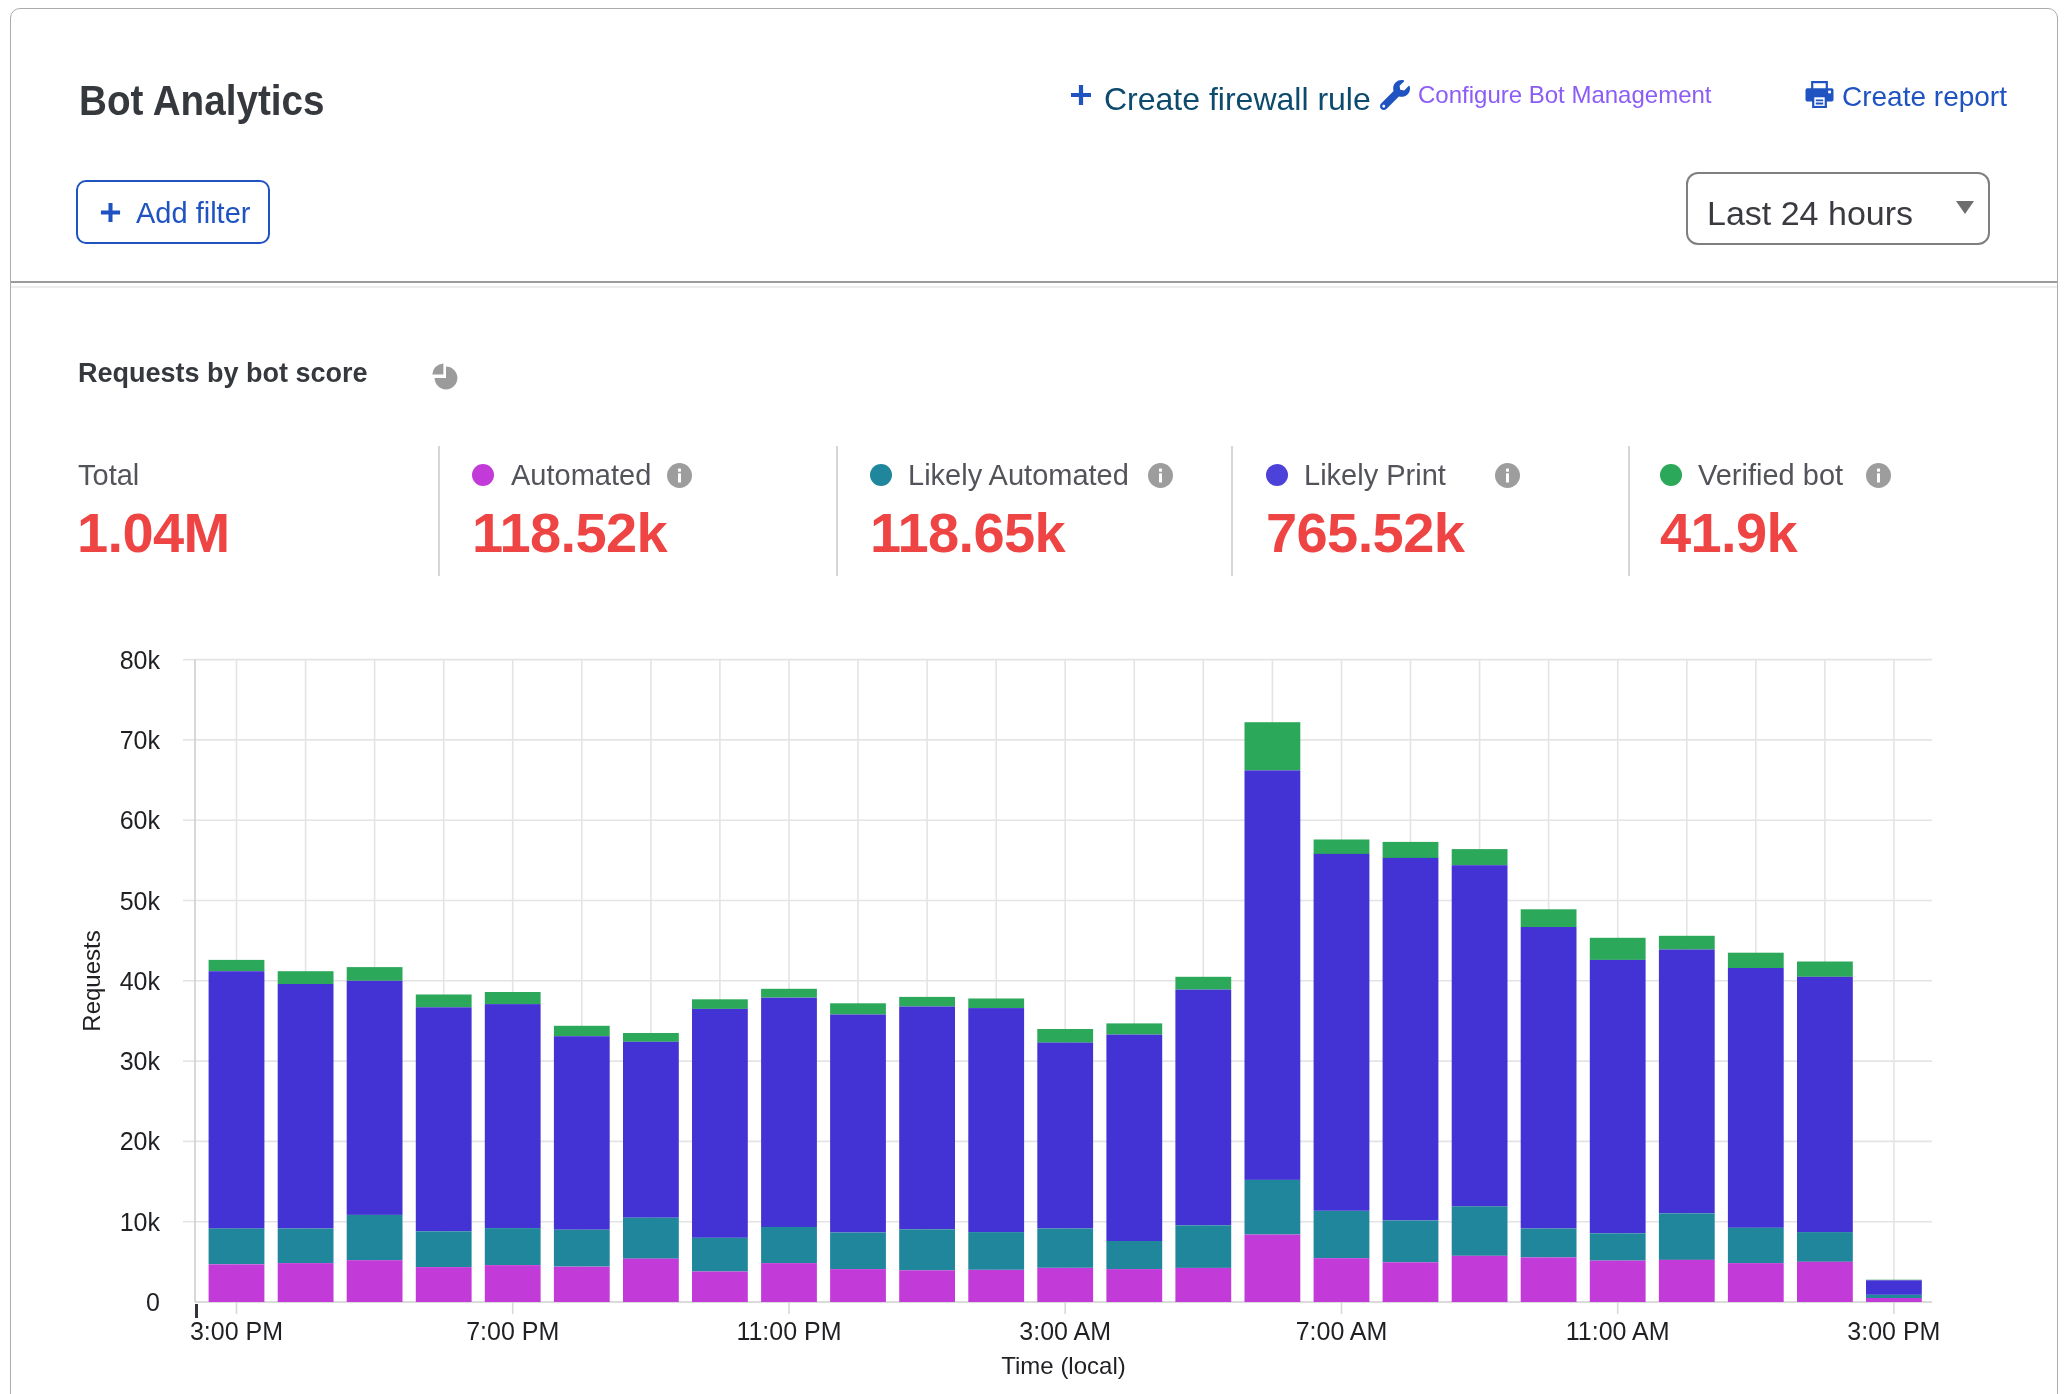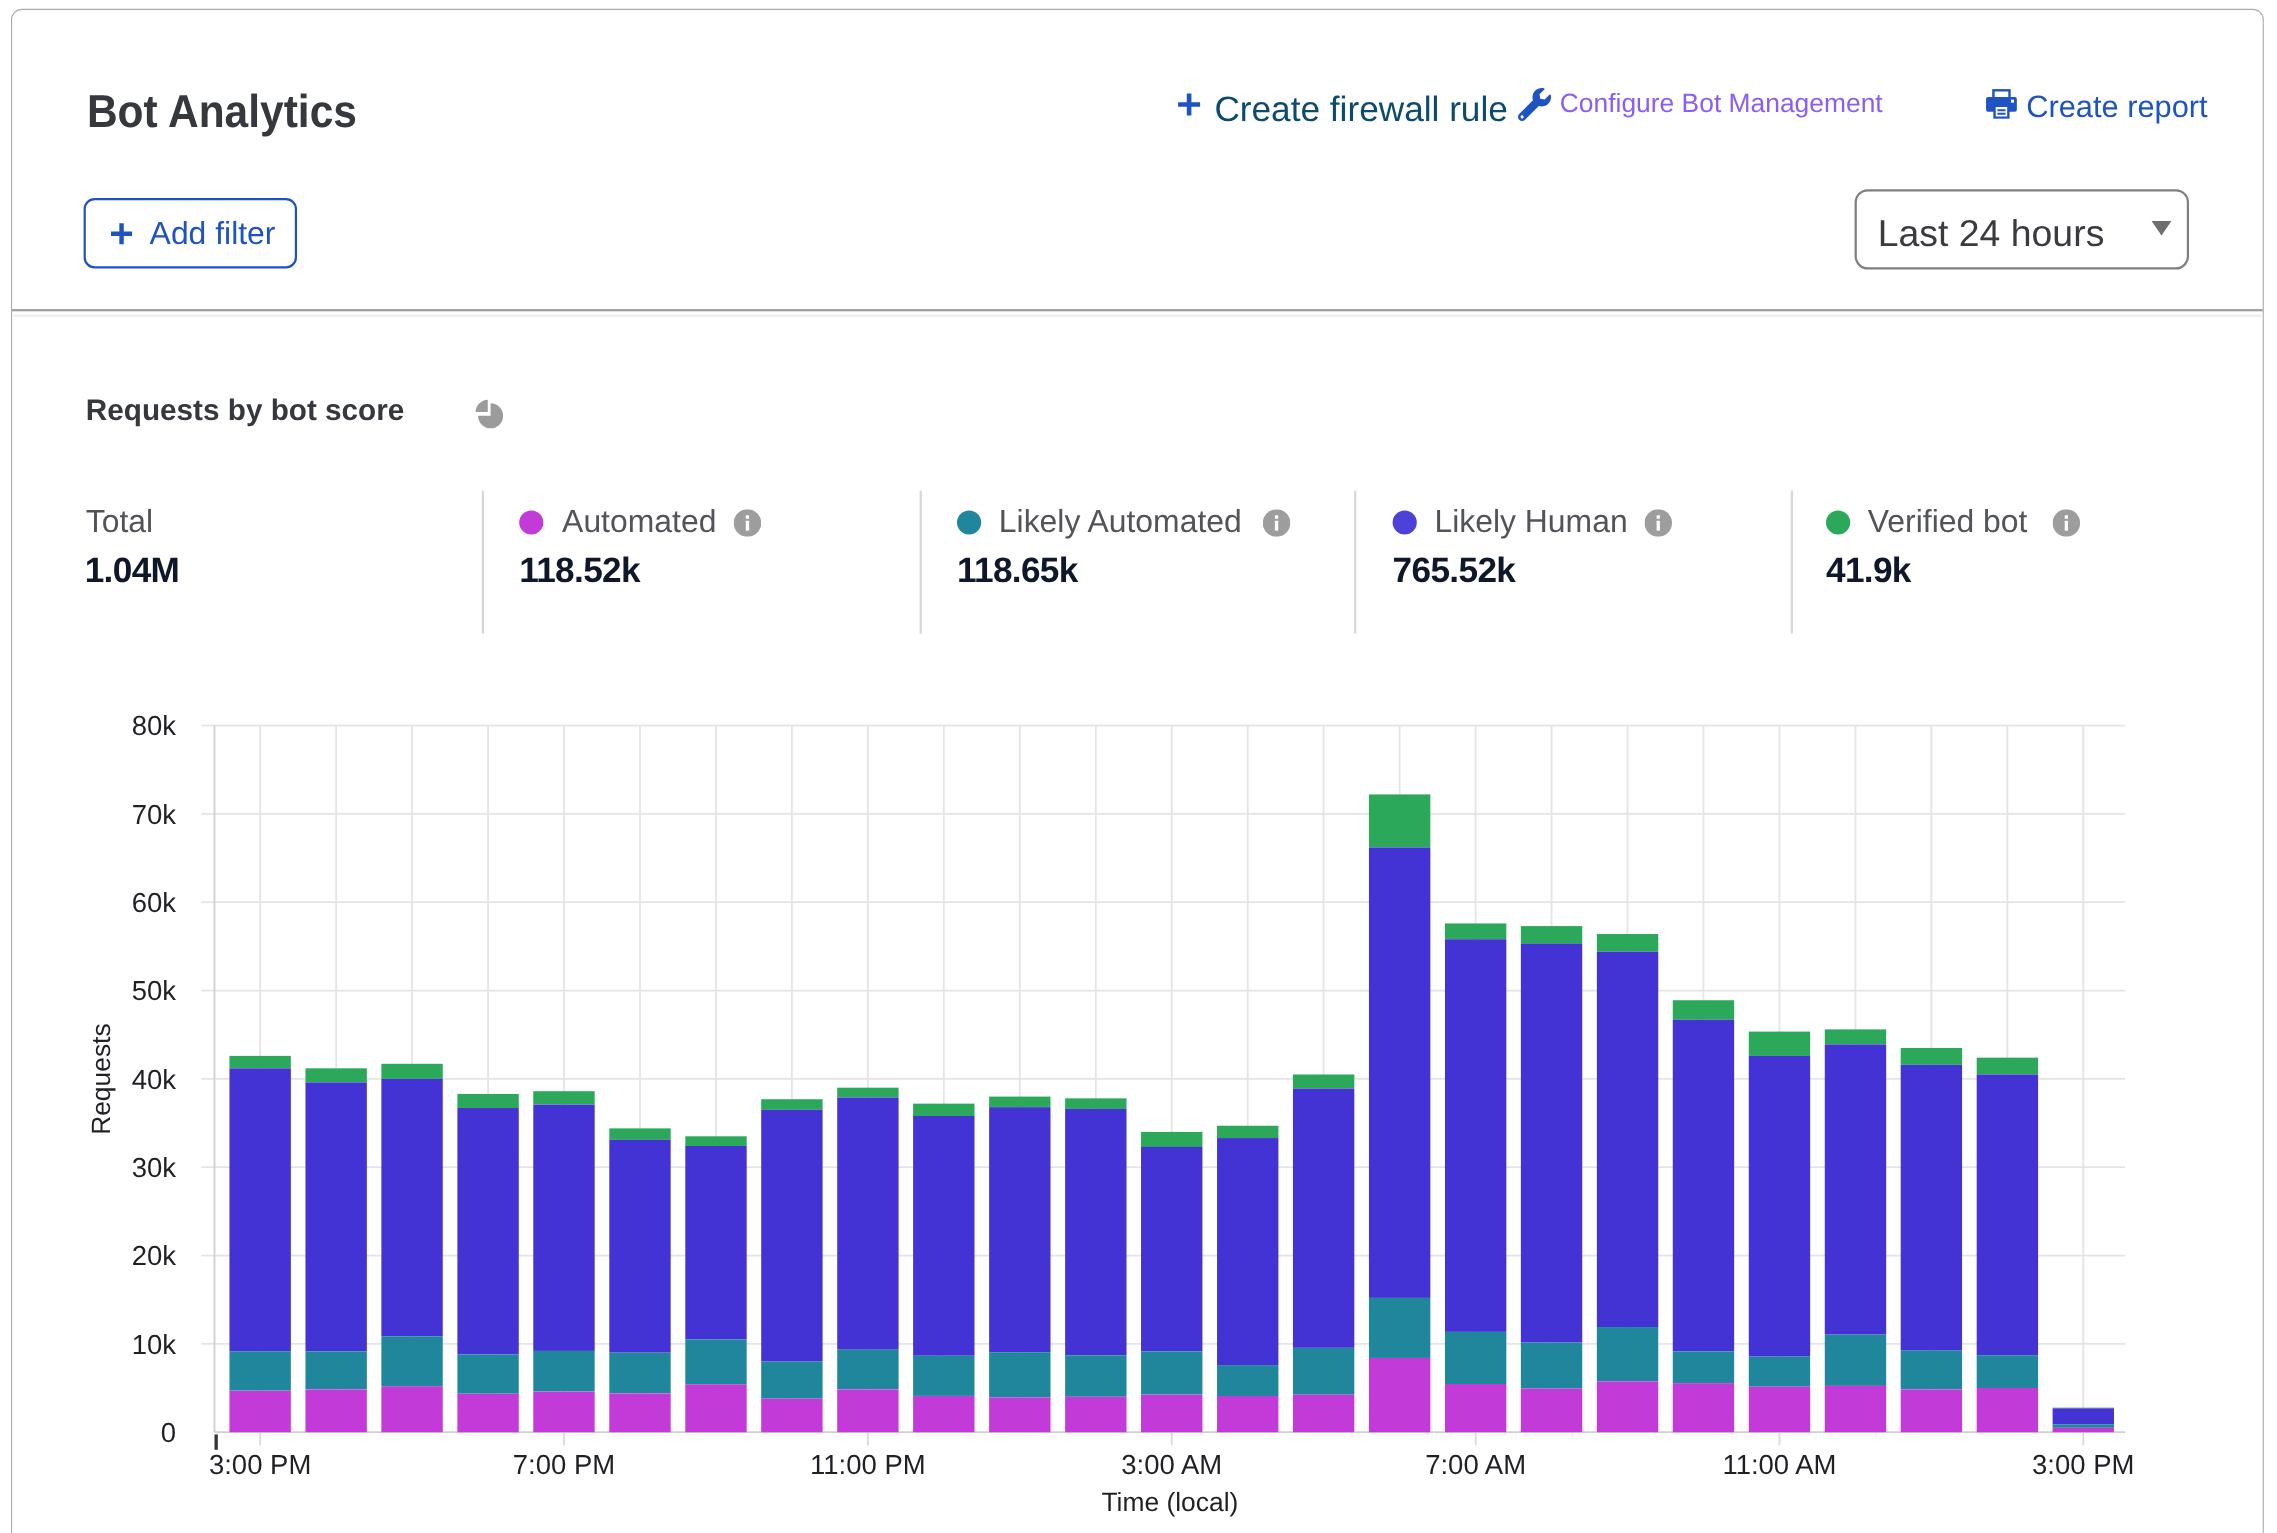--- a/index.html
+++ b/index.html
@@ -6,21 +6,21 @@
 .abs{position:absolute}
 .card{position:absolute;left:10px;top:8px;width:2048px;height:1500px;border:1.5px solid #ababab;border-radius:10px;background:#fff}
 .divider{position:absolute;left:11px;top:281px;width:2046px;height:1.6px;background:#9c9c9c}
 .h1{position:absolute;left:79px;top:77px;font-size:42px;font-weight:700;color:#35383d;transform:scaleX(0.92);transform-origin:left top}
 .btn{position:absolute;left:76px;top:180px;width:194px;height:64px;border:2px solid #1e53c1;border-radius:10px;color:#1e53c1;font-size:30px}
 .dd{position:absolute;left:1686px;top:172px;width:304px;height:73px;border:2px solid #7f7f7f;border-radius:12px;font-size:28px;color:#3a3b40}
 .caret{position:absolute;left:1956px;top:201px;width:0;height:0;border-left:9.5px solid transparent;border-right:9.5px solid transparent;border-top:13px solid #6e6e6e}
 .h2{position:absolute;left:78px;top:358px;font-size:27px;font-weight:700;color:#35383d}
 .sep{position:absolute;top:446px;width:1.6px;height:130px;background:#d7d7d7}
 .slabel{position:absolute;top:459px;font-size:29px;color:#525459;white-space:nowrap}
-.snum{position:absolute;top:500px;font-size:32px;font-weight:700;color:#0f172a;letter-spacing:-0.6px}
+.snum{position:absolute;top:500px;font-size:56px;font-weight:700;color:#ef4444;letter-spacing:-0.6px}
 .dot{position:absolute;top:464px;width:22px;height:22px;border-radius:50%}
 .info{position:absolute;top:463px;width:25px;height:25px}
 </style></head>
 <body>
 <div class="card"></div>
 <div class="divider"></div>
 <div class="abs" style="left:11px;top:286px;width:2046px;height:1.5px;background:#ededed"></div>
 <div class="h1">Bot Analytics</div>
 
 <svg class="abs" style="left:1069px;top:83px" width="24" height="24" viewBox="0 0 24 24">
@@ -73,21 +73,21 @@
 <div class="snum" style="left:472px">118.52k</div>
 <div class="dot" style="left:870px;background:#20869b"></div>
 <div class="slabel" style="left:908px">Likely Automated</div>
 <svg class="info" style="left:1148px" viewBox="0 0 25 25">
     <circle cx="12.5" cy="12.5" r="12.5" fill="#9d9d9d"></circle>
     <rect x="11" y="5.5" width="3" height="3.2" rx="0.6" fill="#fff"></rect>
     <rect x="11" y="10.3" width="3" height="9.2" rx="0.6" fill="#fff"></rect>
   </svg>
 <div class="snum" style="left:870px">118.65k</div>
 <div class="dot" style="left:1266px;background:#4c42da"></div>
-<div class="slabel" style="left:1304px">Likely Human</div>
+<div class="slabel" style="left:1304px">Likely Print</div>
 <svg class="info" style="left:1495px" viewBox="0 0 25 25">
     <circle cx="12.5" cy="12.5" r="12.5" fill="#9d9d9d"></circle>
     <rect x="11" y="5.5" width="3" height="3.2" rx="0.6" fill="#fff"></rect>
     <rect x="11" y="10.3" width="3" height="9.2" rx="0.6" fill="#fff"></rect>
   </svg>
 <div class="snum" style="left:1266px">765.52k</div>
 <div class="dot" style="left:1660px;background:#2ca85a"></div>
 <div class="slabel" style="left:1698px">Verified bot</div>
 <svg class="info" style="left:1866px" viewBox="0 0 25 25">
     <circle cx="12.5" cy="12.5" r="12.5" fill="#9d9d9d"></circle>

